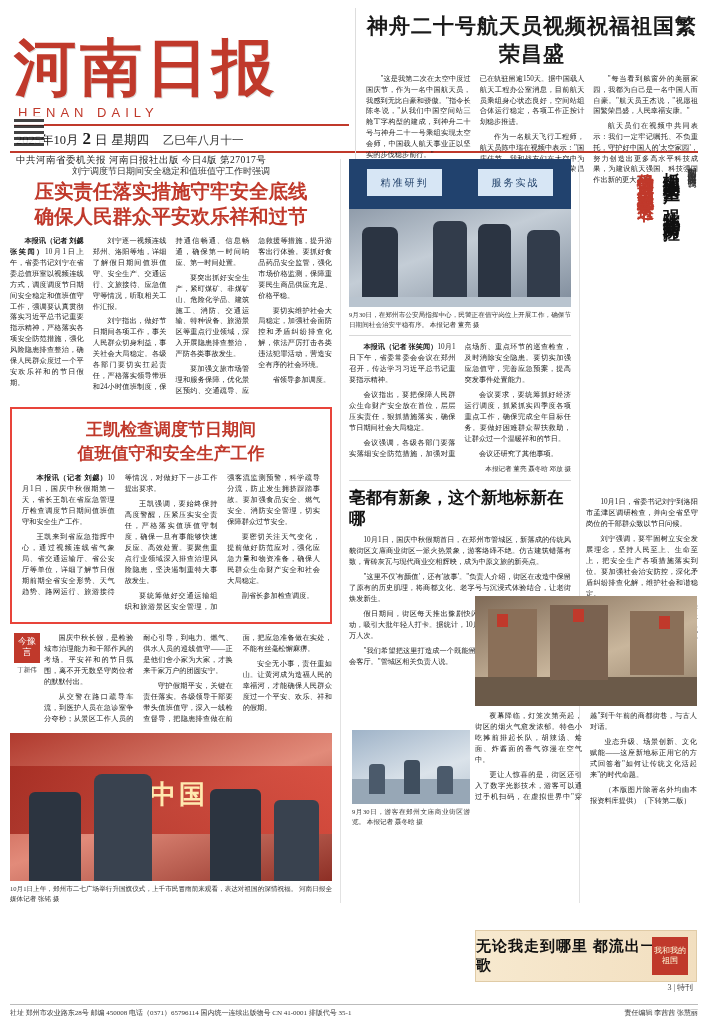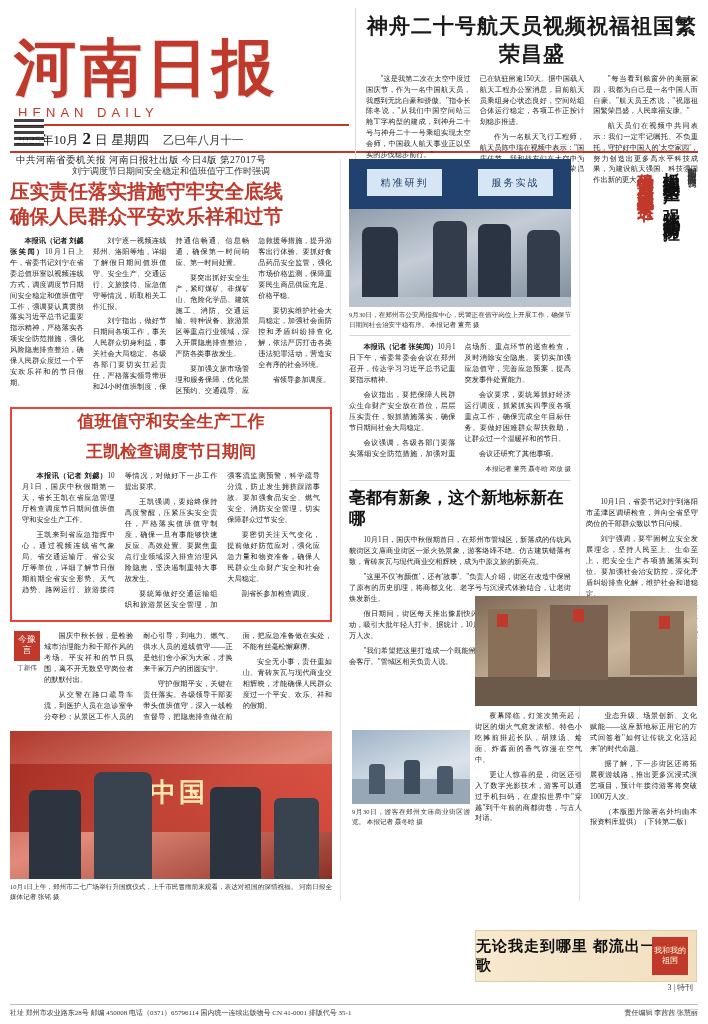--- a/index.html
+++ b/index.html
@@ -33,21 +33,21 @@
       repeating-linear-gradient(0deg,#222 0 3px,#fff 3px 6px),
       repeating-linear-gradient(90deg,#222 0 3px,transparent 3px 6px); opacity:.85; }
 
   .mast-right { flex:1; padding-left:10px; border-left:1px solid #ddd; }
   .lead-head { font-size:21px; font-weight:700; text-align:center; letter-spacing:1px; margin:4px 0 6px; }
   .lead-cols { column-count:3; column-gap:9px; font-size:7.2px; line-height:1.5; text-align:justify; color:#222; }
   .lead-cols p { margin:0 0 4px; text-indent:2em; }
 
   
   .kicker { font-size:9px; text-align:center; color:#333; margin:6px 0 2px; }
-  .headline-red { color:#c0392b; font-weight:700; line-height:1.28; }
+  .headline-red { color:#c0392b; font-weight:700; text-align:center; line-height:1.28; }
 
   .cols3 { column-count:3; column-gap:10px; font-size:7.2px; line-height:1.52; text-align:justify; }
   .cols3 p, .cols4 p, .cols2 p { margin:0 0 4px; text-indent:2em; }
   .cols4 { column-count:4; column-gap:9px; font-size:7.2px; line-height:1.52; text-align:justify; }
   .cols2 { column-count:2; column-gap:9px; font-size:7.2px; line-height:1.52; text-align:justify; }
   .byline { font-weight:700; }
 
   
   .body-area { display:flex; margin-top:6px; }
   .col-left { width:330px; padding-right:8px; }
@@ -142,43 +142,43 @@
         <p><span class="byline">本报讯（记者 刘勰 张笑闻）</span><span>10月1日上午，省委书记刘宁在省委总值班室以视频连线方式，调度调度节日期间安全稳定和值班值守工作，强调要认真贯彻落实习近平总书记重要指示精神，严格落实各项安全防范措施，强化风险隐患排查整治，确保人民群众度过一个平安欢乐祥和的节日假期。</span></p>
         <p>刘宁逐一视频连线郑州、洛阳等地，详细了解假日期间值班值守、安全生产、交通运行、文旅接待、应急值守等情况，听取相关工作汇报。</p>
         <p>刘宁指出，做好节日期间各项工作，事关人民群众切身利益，事关社会大局稳定。各级各部门要切实扛起责任，严格落实领导带班和24小时值班制度，保持通信畅通、信息畅通，确保第一时间响应、第一时间处置。</p>
         <p>要突出抓好安全生产，紧盯煤矿、非煤矿山、危险化学品、建筑施工、消防、交通运输、特种设备、旅游景区等重点行业领域，深入开展隐患排查整治，严防各类事故发生。</p>
         <p>要加强文旅市场管理和服务保障，优化景区预约、交通疏导、应急救援等措施，提升游客出行体验。要抓好食品药品安全监管，强化市场价格监测，保障重要民生商品供应充足、价格平稳。</p>
         <p>要切实维护社会大局稳定，加强社会面防控和矛盾纠纷排查化解，依法严厉打击各类违法犯罪活动，营造安全有序的社会环境。</p>
         <p>省领导参加调度。</p>
       </div>
 
       <div class="red-box">
+        <h2>王凯检查调度节日期间</h2>
         <h2 style="margin-top:-6px">值班值守和安全生产工作</h2>
-        <h2>王凯检查调度节日期间</h2>
         <div class="cols3">
           <p><span class="byline">本报讯（记者 刘勰）</span><span>10月1日，国庆中秋假期第一天，省长王凯在省应急管理厅检查调度节日期间值班值守和安全生产工作。</span></p>
           <p>王凯来到省应急指挥中心，通过视频连线省气象局、省交通运输厅、省公安厅等单位，详细了解节日假期前期全省安全形势、天气趋势、路网运行、旅游接待等情况，对做好下一步工作提出要求。</p>
           <p>王凯强调，要始终保持高度警醒，压紧压实安全责任，严格落实值班值守制度，确保一旦有事能够快速反应、高效处置。要聚焦重点行业领域深入排查治理风险隐患，坚决遏制重特大事故发生。</p>
           <p>要统筹做好交通运输组织和旅游景区安全管理，加强客流监测预警，科学疏导分流，防止发生拥挤踩踏事故。要加强食品安全、燃气安全、消防安全管理，切实保障群众过节安全。</p>
           <p>要密切关注天气变化，提前做好防范应对，强化应急力量和物资准备，确保人民群众生命财产安全和社会大局稳定。</p>
           <p>副省长参加检查调度。</p>
         </div>
       </div>
 
       <div style="margin-top:9px">
         <div style="display:flex; margin-top:6px;">
           <div style="width:34px; flex:none; text-align:center;">
             <div class="tag">今豫言</div>
             <div style="font-size:6.5px;color:#444;margin-top:3px;">丁新伟</div>
           </div>
           <div class="cols3" style="flex:1">
             <p>国庆中秋长假，是检验城市治理能力和干部作风的考场。平安祥和的节日氛围，离不开无数坚守岗位者的默默付出。</p>
             <p>从交警在路口疏导车流，到医护人员在急诊室争分夺秒；从景区工作人员的耐心引导，到电力、燃气、供水人员的巡线值守——正是他们舍小家为大家，才换来千家万户的团圆安宁。</p>
             <p>守护假期平安，关键在责任落实。各级领导干部要带头值班值守，深入一线检查督导，把隐患排查做在前面，把应急准备做在实处，不能有丝毫松懈麻痹。</p>
-            <p>安全无小事，责任重如山。青砖灰瓦与现代商业交相辉映，才能确保人民群众度过一个平安、欢乐、祥和的假期。</p>
+            <p>安全无小事，责任重如山。让黄河成为造福人民的幸福河，才能确保人民群众度过一个平安、欢乐、祥和的假期。</p>
           </div>
         </div>
       </div>
 
       <div style="margin-top:8px">
         <div class="photo ph-e" style="height:148px">
           <div style="position:absolute;left:0;top:22%;width:100%;height:46%;background:linear-gradient(90deg,#a32a20,#d8483a);opacity:.85"></div>
           <div style="position:absolute;left:48%;top:30%;transform:translateX(-50%);color:#ffe9b0;font-size:26px;font-weight:700;letter-spacing:3px;">尔中国</div>
           <div style="position:absolute;left:6%;bottom:0;width:16%;height:60%;background:#2c3440;border-radius:6px 6px 0 0;"></div>
           <div style="position:absolute;left:26%;bottom:0;width:18%;height:72%;background:#39424f;border-radius:8px 8px 0 0;"></div>
@@ -251,21 +251,20 @@
       <div style="position:absolute;left:34%;top:8%;width:26%;height:68%;background:#7a6250;"></div>
       <div style="position:absolute;right:6%;top:14%;width:24%;height:58%;background:#8a6f58;"></div>
       <div style="position:absolute;left:10%;top:16%;width:5%;height:12%;background:#c0392b;"></div>
       <div style="position:absolute;left:44%;top:12%;width:5%;height:12%;background:#c0392b;"></div>
       <div style="position:absolute;right:12%;top:18%;width:5%;height:12%;background:#c0392b;"></div>
     </div>
     <div style="font-size:7.2px;line-height:1.52;text-align:justify;margin-top:5px;column-count:2;column-gap:8px;">
       <p style="margin:0 0 4px;text-indent:2em">夜幕降临，灯笼次第亮起，街区的烟火气愈发浓郁。特色小吃摊前排起长队，胡辣汤、烩面、炸酱面的香气弥漫在空气中。</p>
       <p style="margin:0 0 4px;text-indent:2em">更让人惊喜的是，街区还引入了数字光影技术，游客可以通过手机扫码，在虚拟世界中"穿越"到千年前的商都街巷，与古人对话。</p>
       <p style="margin:0 0 4px;text-indent:2em">业态升级、场景创新、文化赋能——这座新地标正用它的方式回答着"如何让传统文化活起来"的时代命题。</p>
-      <p style="margin:0 0 4px;text-indent:2em">据了解，下一步街区还将拓展夜游线路，推出更多沉浸式演艺项目，预计年接待游客将突破1000万人次。</p>
       <p style="margin:0 0 16px;text-indent:2em">（本版图片除署名外均由本报资料库提供）（下转第二版）</p>
     </div>
   </div>
 
   <div style="position:absolute; left:352px; top:730px; width:118px;">
     <div class="photo ph-a" style="height:74px">
       <div style="position:absolute;left:0;bottom:0;width:100%;height:34%;background:#97a7b6;"></div>
       <div style="position:absolute;left:14%;bottom:14%;width:14%;height:40%;background:#4b5a6b;border-radius:4px 4px 0 0;"></div>
       <div style="position:absolute;left:44%;bottom:14%;width:14%;height:46%;background:#3f4e5e;border-radius:4px 4px 0 0;"></div>
       <div style="position:absolute;right:14%;bottom:14%;width:14%;height:38%;background:#4b5a6b;border-radius:4px 4px 0 0;"></div>

